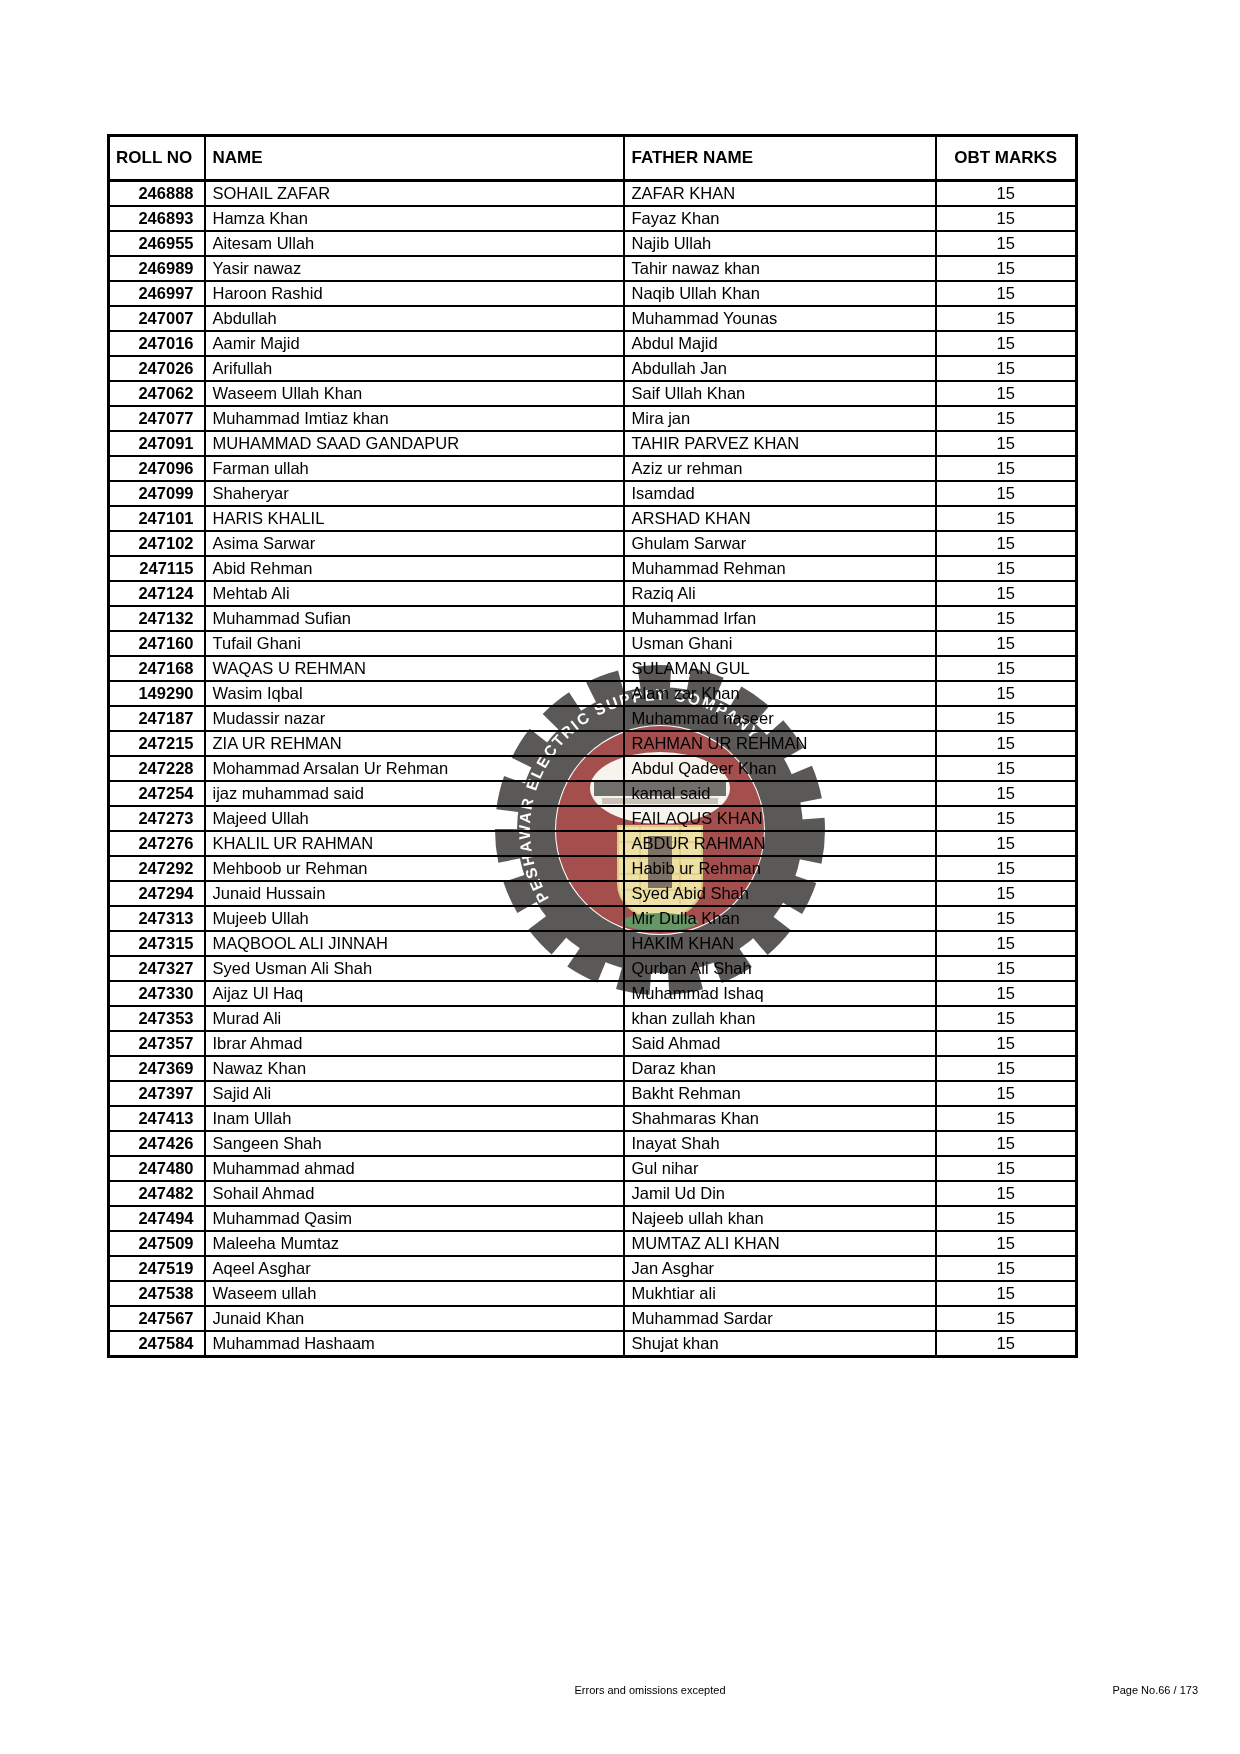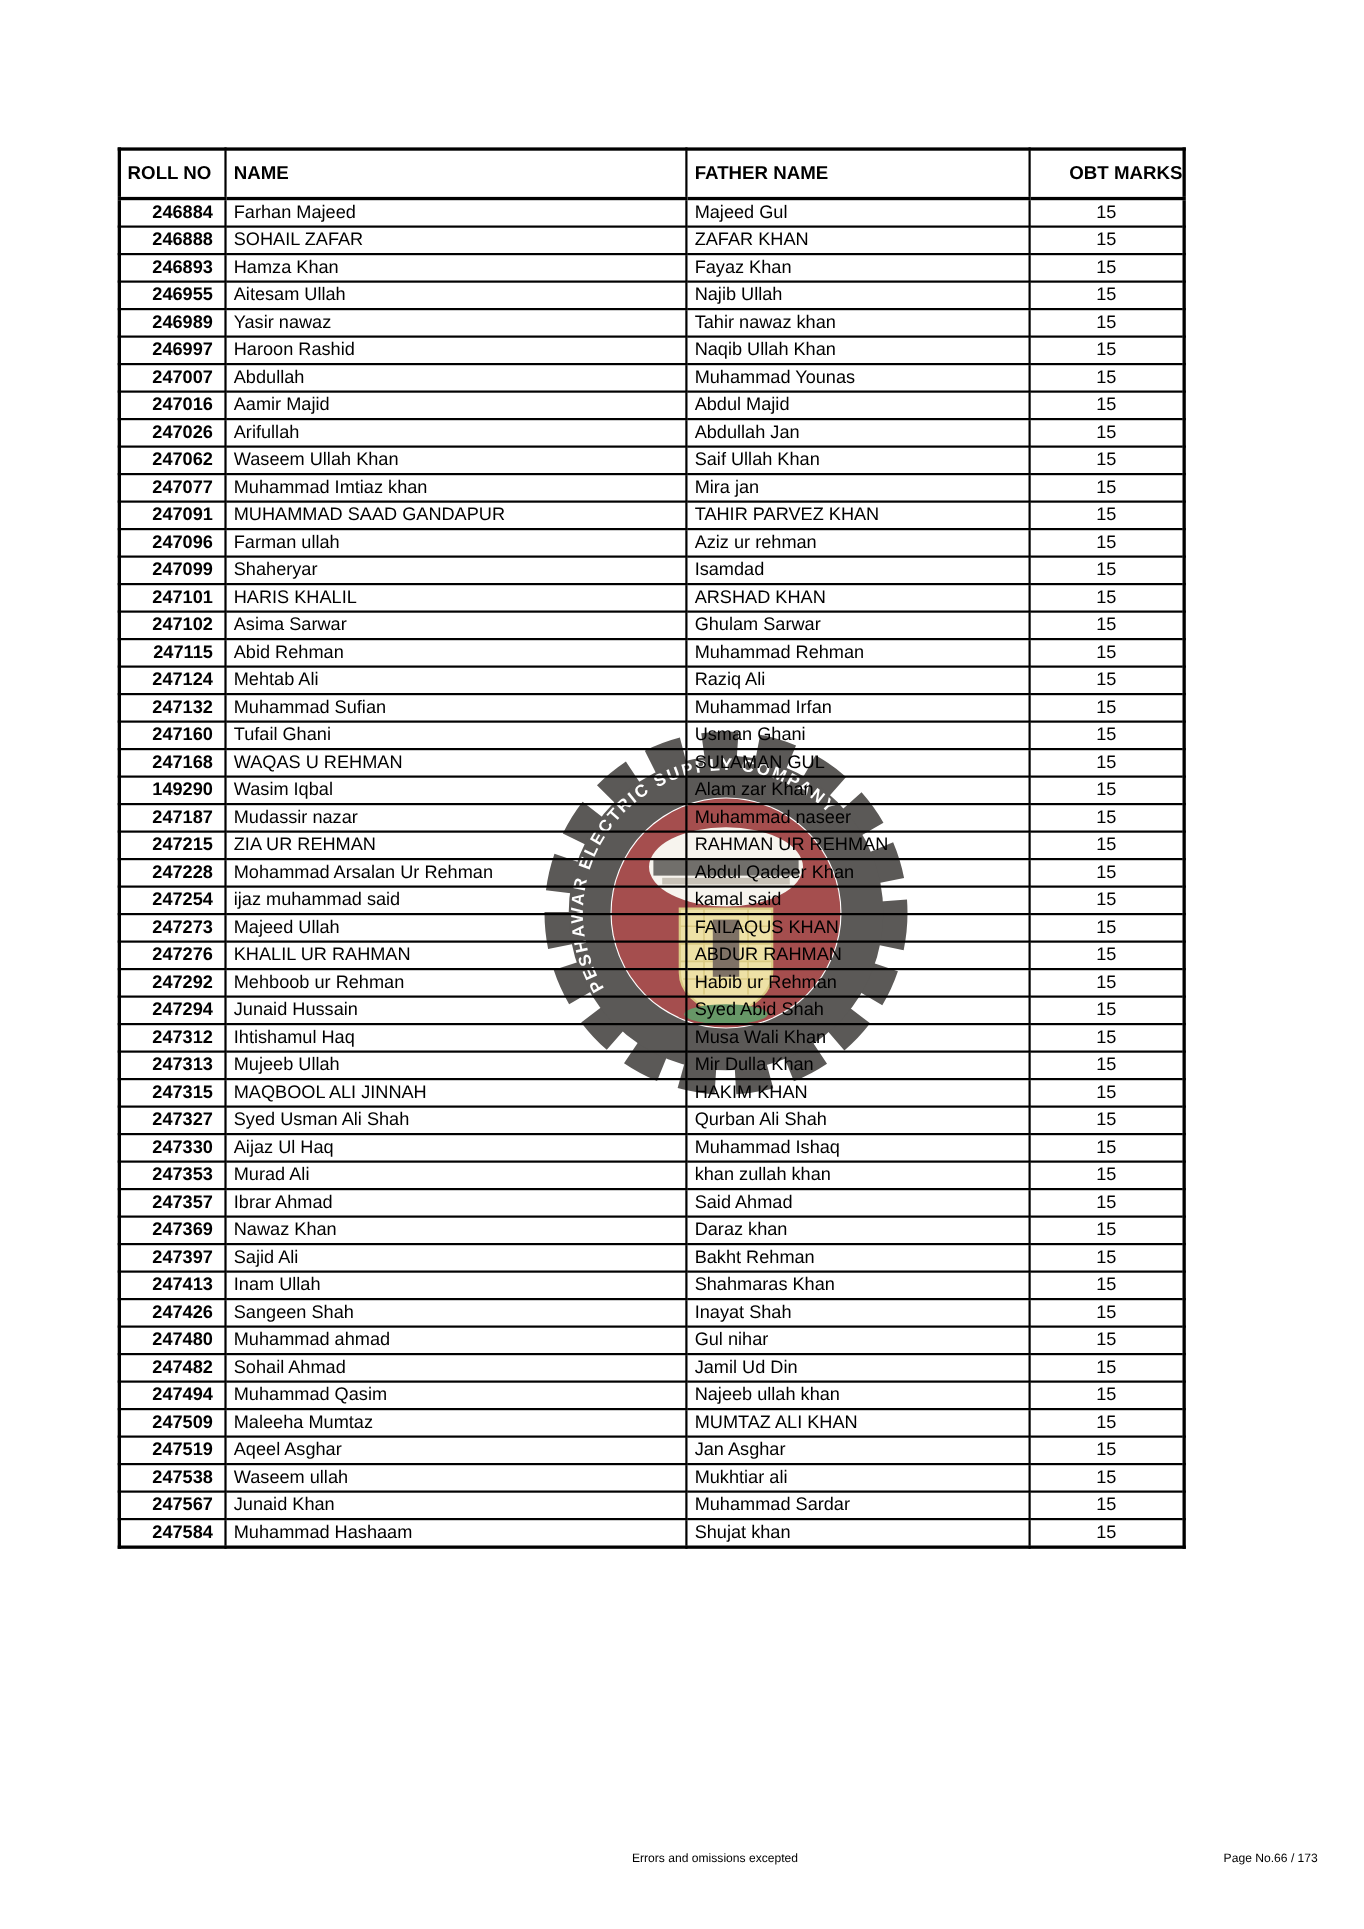--- a/index.html
+++ b/index.html
@@ -52,21 +52,21 @@
   }
   table.results thead th {
     height: 42px;
     font-weight: bold;
     font-size: 17px;
     text-align: left;
     padding: 0 16px 0 7px;
     border-bottom: 3px solid #000;
   }
   table.results thead th.h-roll  { padding-left: 6px; }
-  table.results thead th.h-marks { text-align: right; padding: 0; }
+  table.results thead th.h-marks { text-align: center; padding: 0; }
 
   table.results tbody td { height: 23px; padding: 0 0 0 7px; }
   table.results tbody td.cell-roll {
     font-weight: bold;
     text-align: right;
     padding: 0 10px 0 0;
   }
   table.results tbody td.cell-marks { text-align: center; padding: 0; }
 
   .footer-note, .footer-page {
@@ -128,26 +128,20 @@
     <thead>
       <tr>
         <th class="h-roll">ROLL NO</th>
         <th class="h-name">NAME</th>
         <th class="h-father">FATHER NAME</th>
         <th class="h-marks">OBT MARKS</th>
       </tr>
     </thead>
     <tbody>
         <tr>
-      <td class="cell-roll">246884</td>
-      <td class="cell-name">Farhan Majeed</td>
-      <td class="cell-father">Majeed Gul</td>
-      <td class="cell-marks">15</td>
-    </tr>
-        <tr>
       <td class="cell-roll">246888</td>
       <td class="cell-name">SOHAIL ZAFAR</td>
       <td class="cell-father">ZAFAR KHAN</td>
       <td class="cell-marks">15</td>
     </tr>
         <tr>
       <td class="cell-roll">246893</td>
       <td class="cell-name">Hamza Khan</td>
       <td class="cell-father">Fayaz Khan</td>
       <td class="cell-marks">15</td>
@@ -308,26 +302,20 @@
       <td class="cell-father">Habib ur Rehman</td>
       <td class="cell-marks">15</td>
     </tr>
         <tr>
       <td class="cell-roll">247294</td>
       <td class="cell-name">Junaid Hussain</td>
       <td class="cell-father">Syed Abid Shah</td>
       <td class="cell-marks">15</td>
     </tr>
         <tr>
-      <td class="cell-roll">247312</td>
-      <td class="cell-name">Ihtishamul Haq</td>
-      <td class="cell-father">Musa Wali Khan</td>
-      <td class="cell-marks">15</td>
-    </tr>
-        <tr>
       <td class="cell-roll">247313</td>
       <td class="cell-name">Mujeeb Ullah</td>
       <td class="cell-father">Mir Dulla Khan</td>
       <td class="cell-marks">15</td>
     </tr>
         <tr>
       <td class="cell-roll">247315</td>
       <td class="cell-name">MAQBOOL ALI JINNAH</td>
       <td class="cell-father">HAKIM KHAN</td>
       <td class="cell-marks">15</td>

